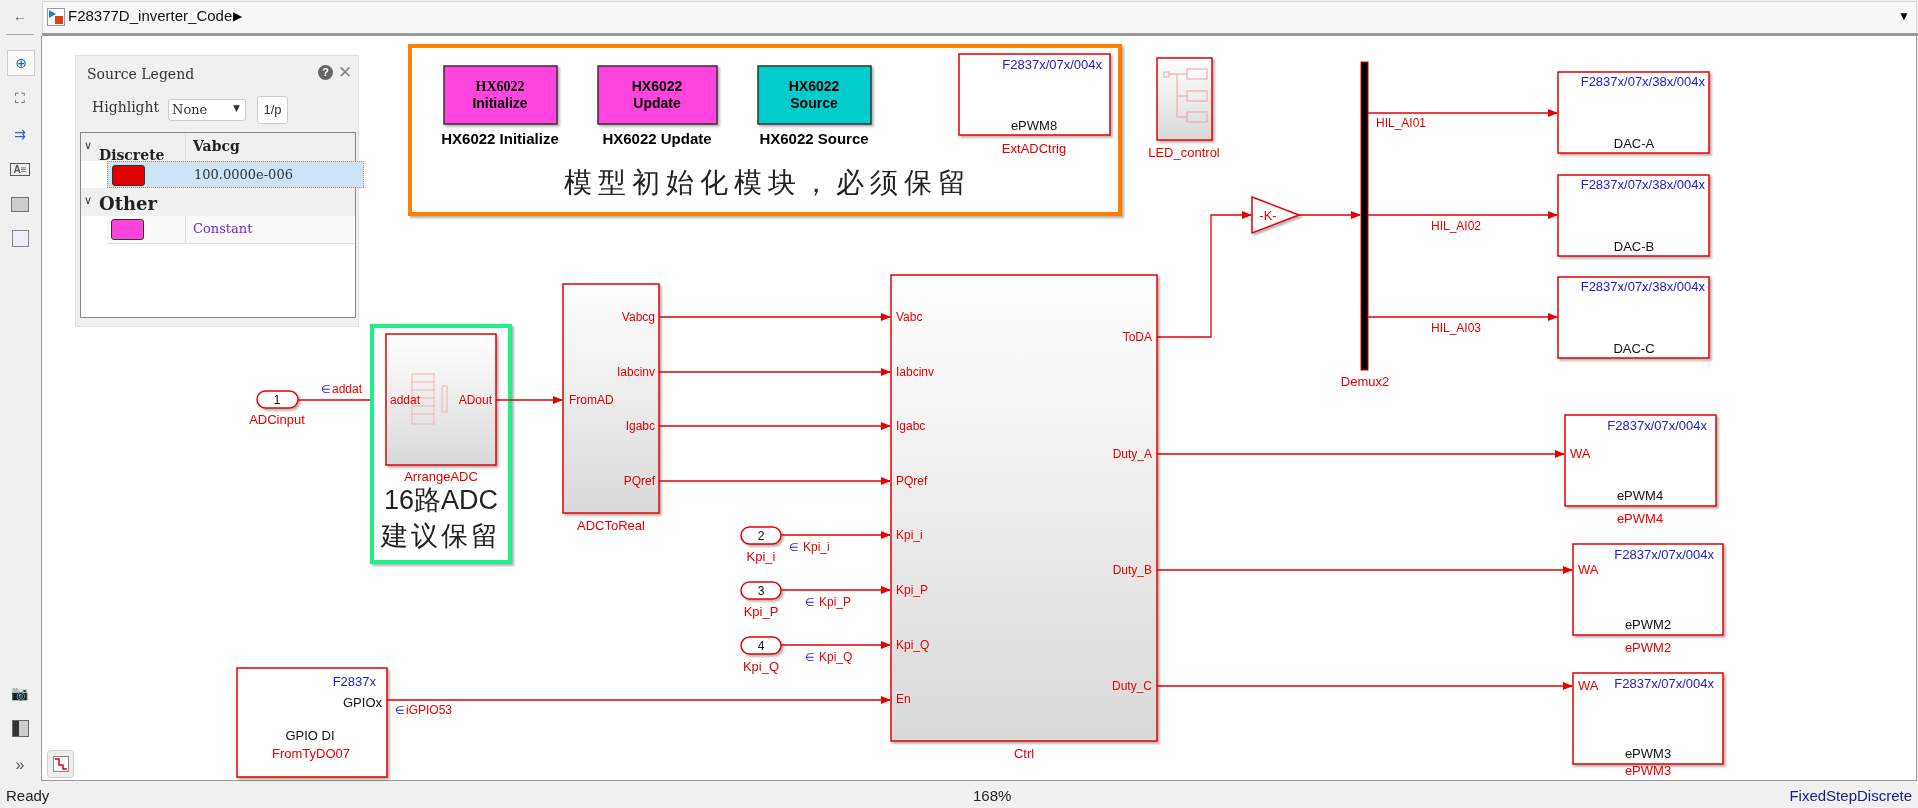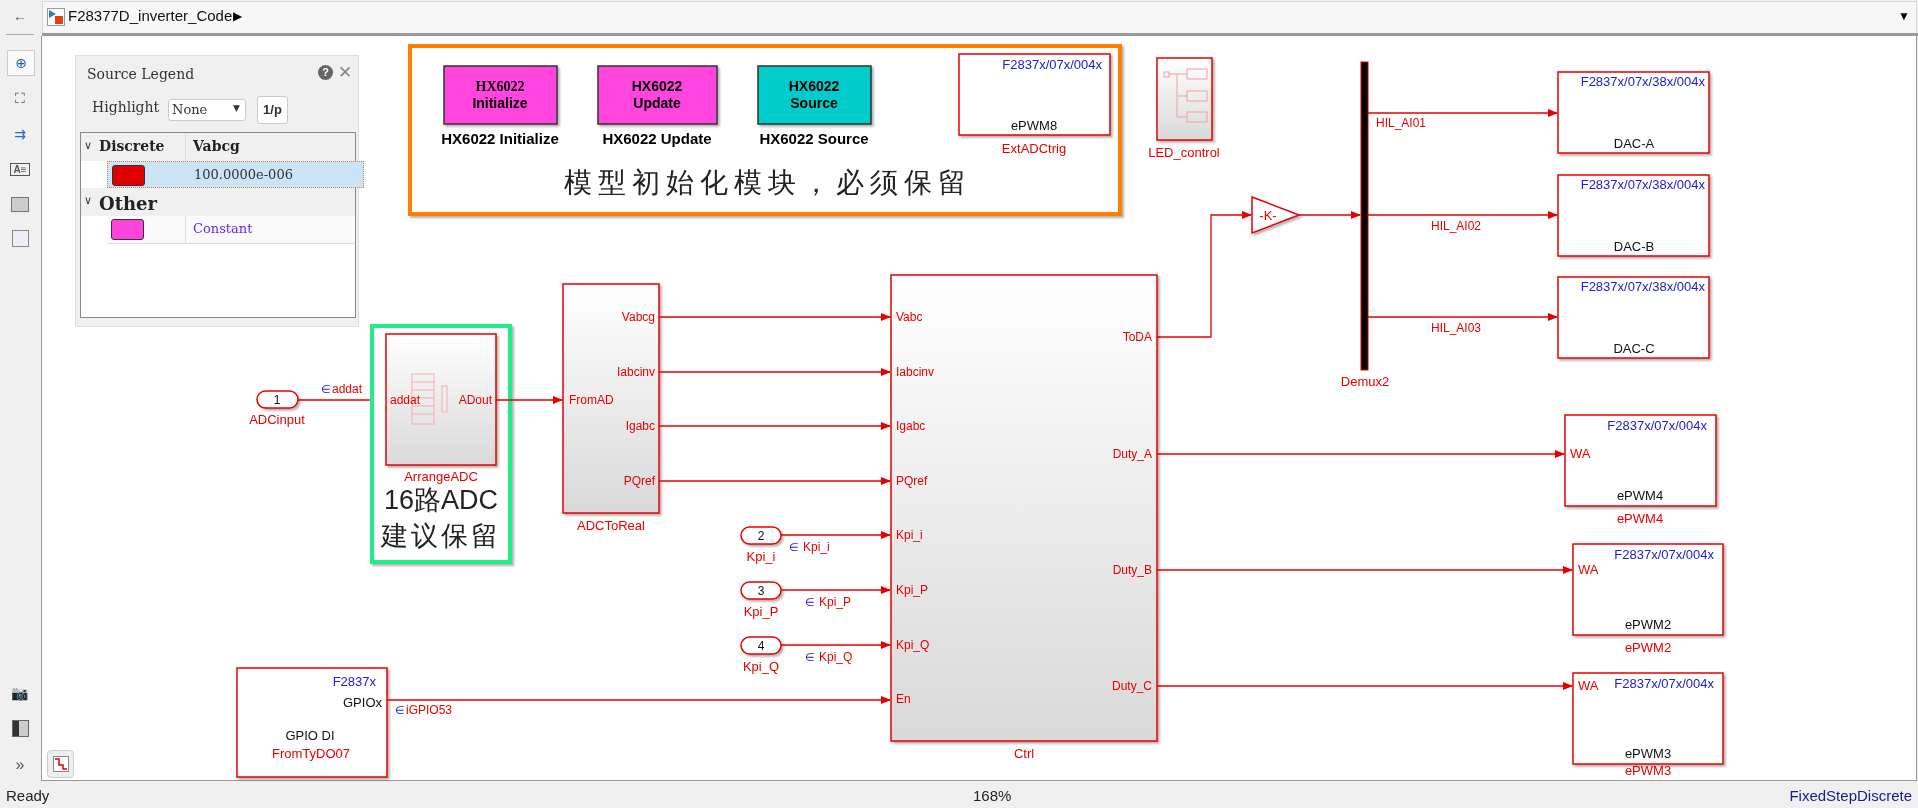--- a/index.html
+++ b/index.html
@@ -272,25 +272,25 @@
 
 <div class="abs legend">
   <span class="abs" style="left:11px;top:10px;font-size:14px">Source Legend</span>
   <span class="abs" style="left:242px;top:9px;width:15px;height:15px;border-radius:50%;background:#666;color:#fff;font-size:11px;text-align:center;line-height:15px;font-family:'Liberation Sans',sans-serif;font-weight:bold">?</span>
   <span class="abs" style="left:262px;top:6px;font-size:17px;color:#888;font-family:'Liberation Sans',sans-serif">✕</span>
   <span class="abs" style="left:16px;top:43px;font-size:14px">Highlight</span>
   <div class="abs" style="left:92px;top:43px;width:76px;height:20px;background:#fff;border:1px solid #ccc;border-radius:3px">
     <span class="abs" style="left:3px;top:2px;font-size:13px">None</span>
     <span class="abs" style="right:5px;top:3px;font-size:9px">▼</span>
   </div>
-  <div class="abs" style="left:181px;top:40px;width:29px;height:26px;background:#fff;border:1px solid #ccc;border-radius:3px;text-align:center;line-height:26px;font-weight:bold;font-family:'Liberation Sans',sans-serif;font-size:13px">1/p</div>
+  <div class="abs" style="left:181px;top:40px;width:29px;height:26px;background:#fff;border:1px solid #ccc;border-radius:3px;text-align:center;line-height:26px;font-weight:normal;font-family:'Liberation Sans',sans-serif;font-size:13px">1/p</div>
   <div class="abs" style="left:4px;top:76px;width:274px;height:184px;background:#fff;border:1px solid #888">
     <div class="abs" style="left:0;top:0;width:274px;height:28px;background:#f0f0f0">
       <span class="abs" style="left:3px;top:6px;font-size:11px">∨</span>
-      <span class="abs" style="left:18px;top:5px;font-size:14px;font-weight:bold;color:#222">Discrete</span>
+      <span class="abs" style="left:18px;top:14px;font-size:14px;font-weight:bold;color:#222">Discrete</span>
       <span class="abs" style="left:104px;top:0;width:1px;height:28px;background:#ddd"></span>
       <span class="abs" style="left:112px;top:5px;font-size:14px;font-weight:bold;color:#222">Vabcg</span>
     </div>
     <div class="abs" style="left:26px;top:28px;width:257px;height:27px;background:#cce4f7;border:1px dotted #e08030;box-sizing:border-box">
       <span class="abs" style="left:4px;top:3px;width:31px;height:19px;background:#e00000;border:1px solid #333;border-radius:3px"></span>
       <span class="abs" style="left:78px;top:0;width:1px;height:26px;background:#ddd"></span>
       <span class="abs" style="left:86px;top:5px;font-size:13px">100.0000e-006</span>
     </div>
     <div class="abs" style="left:0;top:55px;width:274px;height:28px;background:#f0f0f0">
       <span class="abs" style="left:3px;top:6px;font-size:11px">∨</span>

